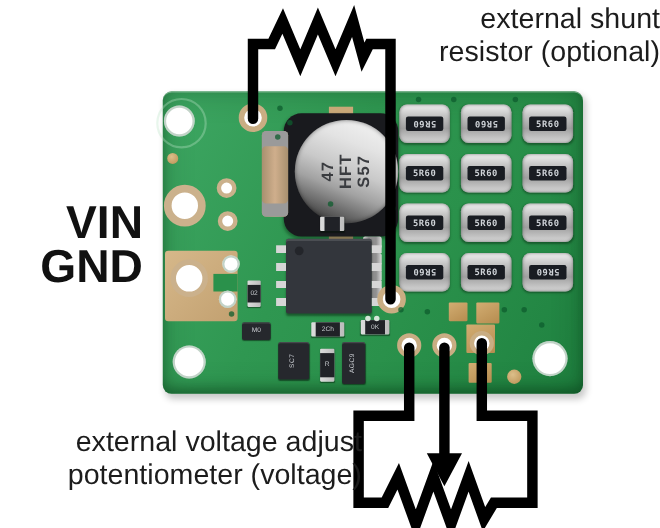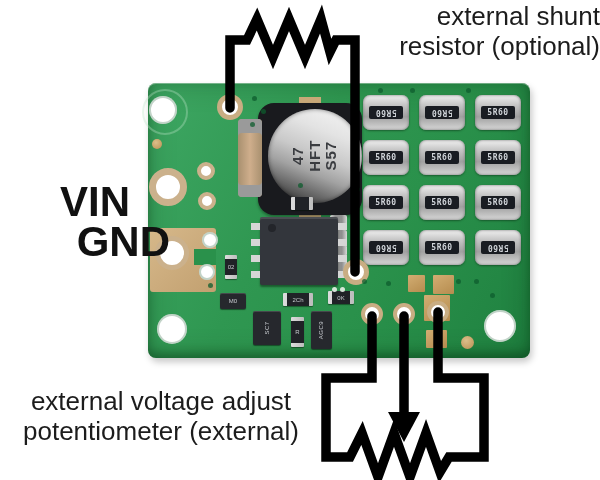--- a/index.html
+++ b/index.html
@@ -2,25 +2,25 @@
 <html><head>
 <meta charset="utf-8">
 <style>
   html,body{margin:0;padding:0;background:#fff;}
   #page{position:relative;width:600px;height:480px;background:#ffffff;overflow:hidden;
         font-family:"Liberation Sans",sans-serif;color:#1c1c1c;}
 
   
   .anno{position:absolute;font-size:26px;line-height:1.15;color:#1c1c1c;}
   #top-label{left:374px;top:2px;width:226px;text-align:right;}
-  #bottom-label{left:5px;top:387px;width:312px;text-align:center;}
+  #bottom-label{left:17px;top:387px;width:312px;text-align:right;}
   .pinlab{position:absolute;left:0;width:130px;text-align:right;
           font-size:42px;font-weight:bold;color:#111;}
   #vin-label{top:178px;}
-  #gnd-label{top:218px;margin-left:40px;}
+  #gnd-label{top:218px;}
 
   
   #board{position:absolute;left:148px;top:83px;width:382px;height:275px;border-radius:8px;
          background:linear-gradient(118deg,#3ea763 0%,#2f9751 38%,#2a914b 62%,#1f8140 100%);
          box-shadow:inset 0 1px 0 rgba(255,255,255,.35), inset 0 0 28px rgba(0,45,15,.28),
                     inset 0 -5px 10px rgba(0,40,12,.35), 2px 4px 7px rgba(0,0,0,.22);}
   .hole{position:absolute;border-radius:50%;box-sizing:border-box;}
   .mount{background:#fff;box-shadow:inset 0 0 0 2px rgba(10,80,35,.25);}
   .ringpad{background:#fff;border:7px solid #cbb18c;}
   .smallpad{background:#fff;border:4px solid #cbb18c;}
@@ -236,18 +236,18 @@
     <path d="M404,316 V414" fill="none" stroke="#000" stroke-width="9.5" stroke-linecap="round"></path>
     <polygon points="388,412 420,412 404,442" fill="#000"></polygon>
   </svg>
 
   <div class="anno" id="top-label">
     <div>external shunt</div>
     <div>resistor (optional)</div>
   </div>
   <div class="anno" id="bottom-label">
     <div>external voltage adjust</div>
-    <div>potentiometer (external)</div>
+    <div>potentiometer (voltage)</div>
   </div>
   <div class="pinlab" id="vin-label">VIN</div>
   <div class="pinlab" id="gnd-label">GND</div>
 
 </div>
 
 </body></html>

